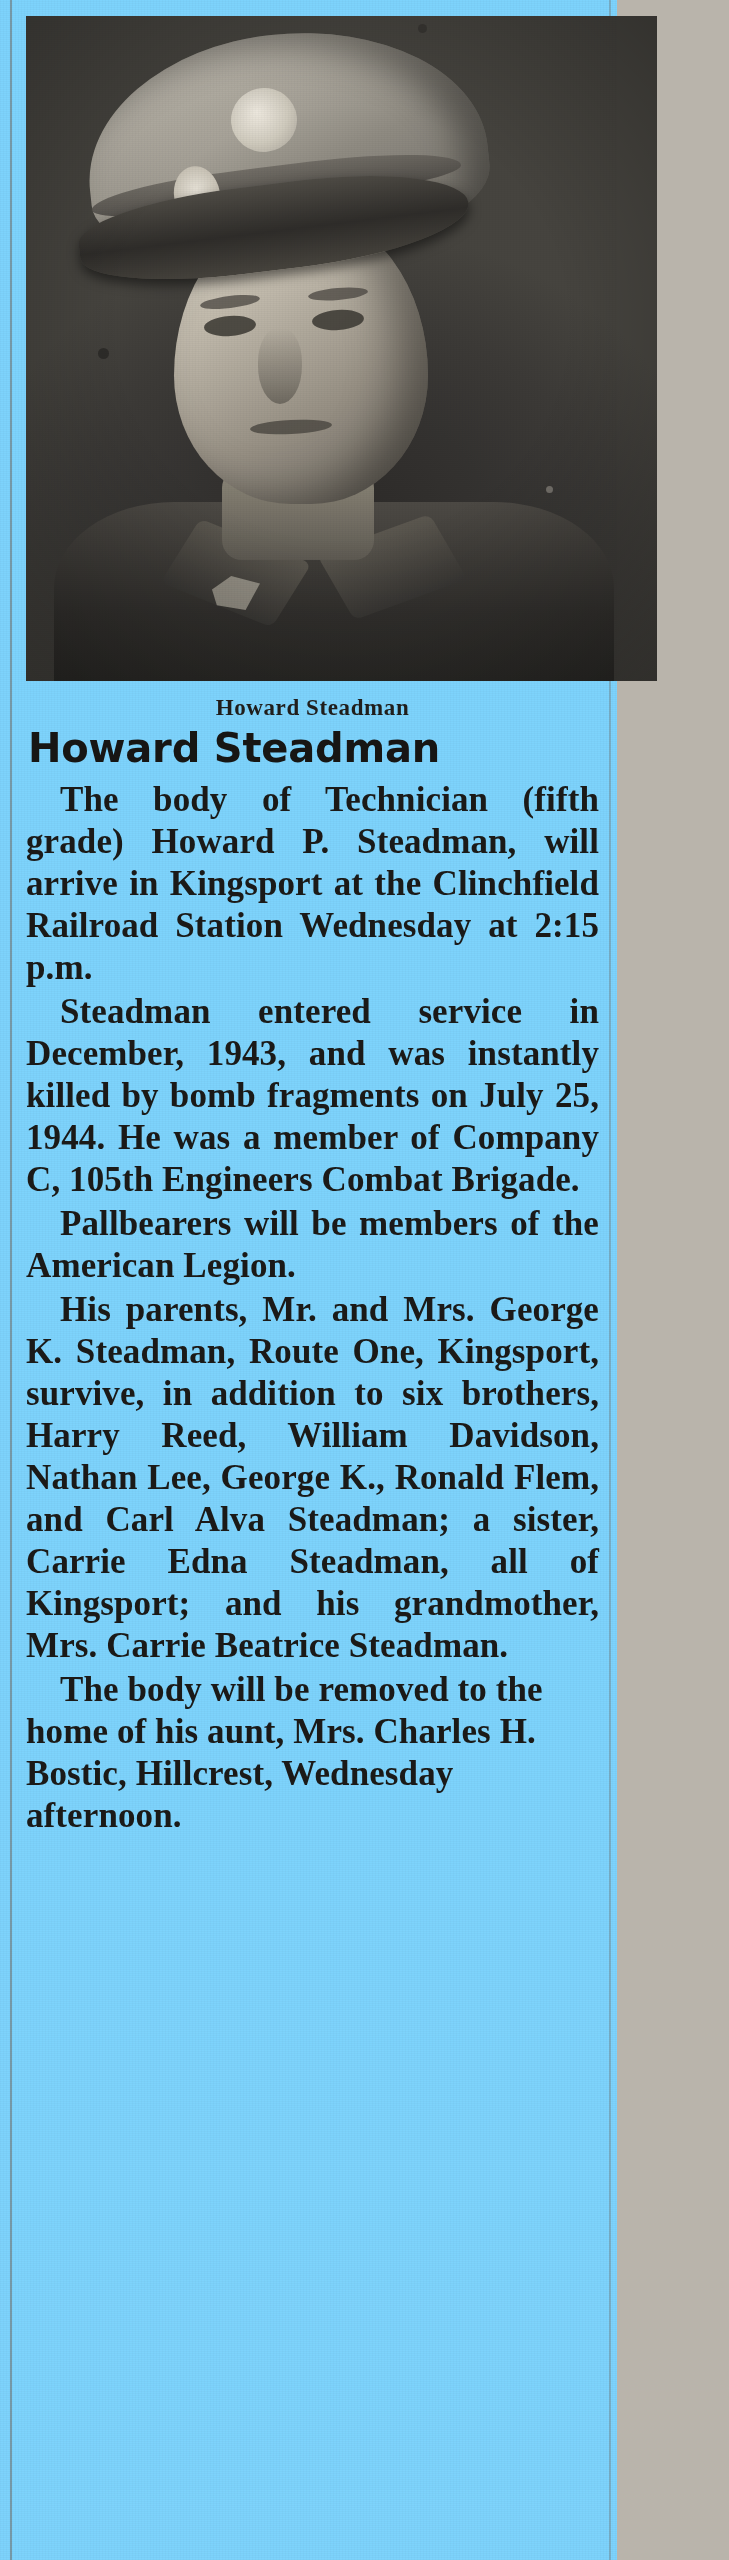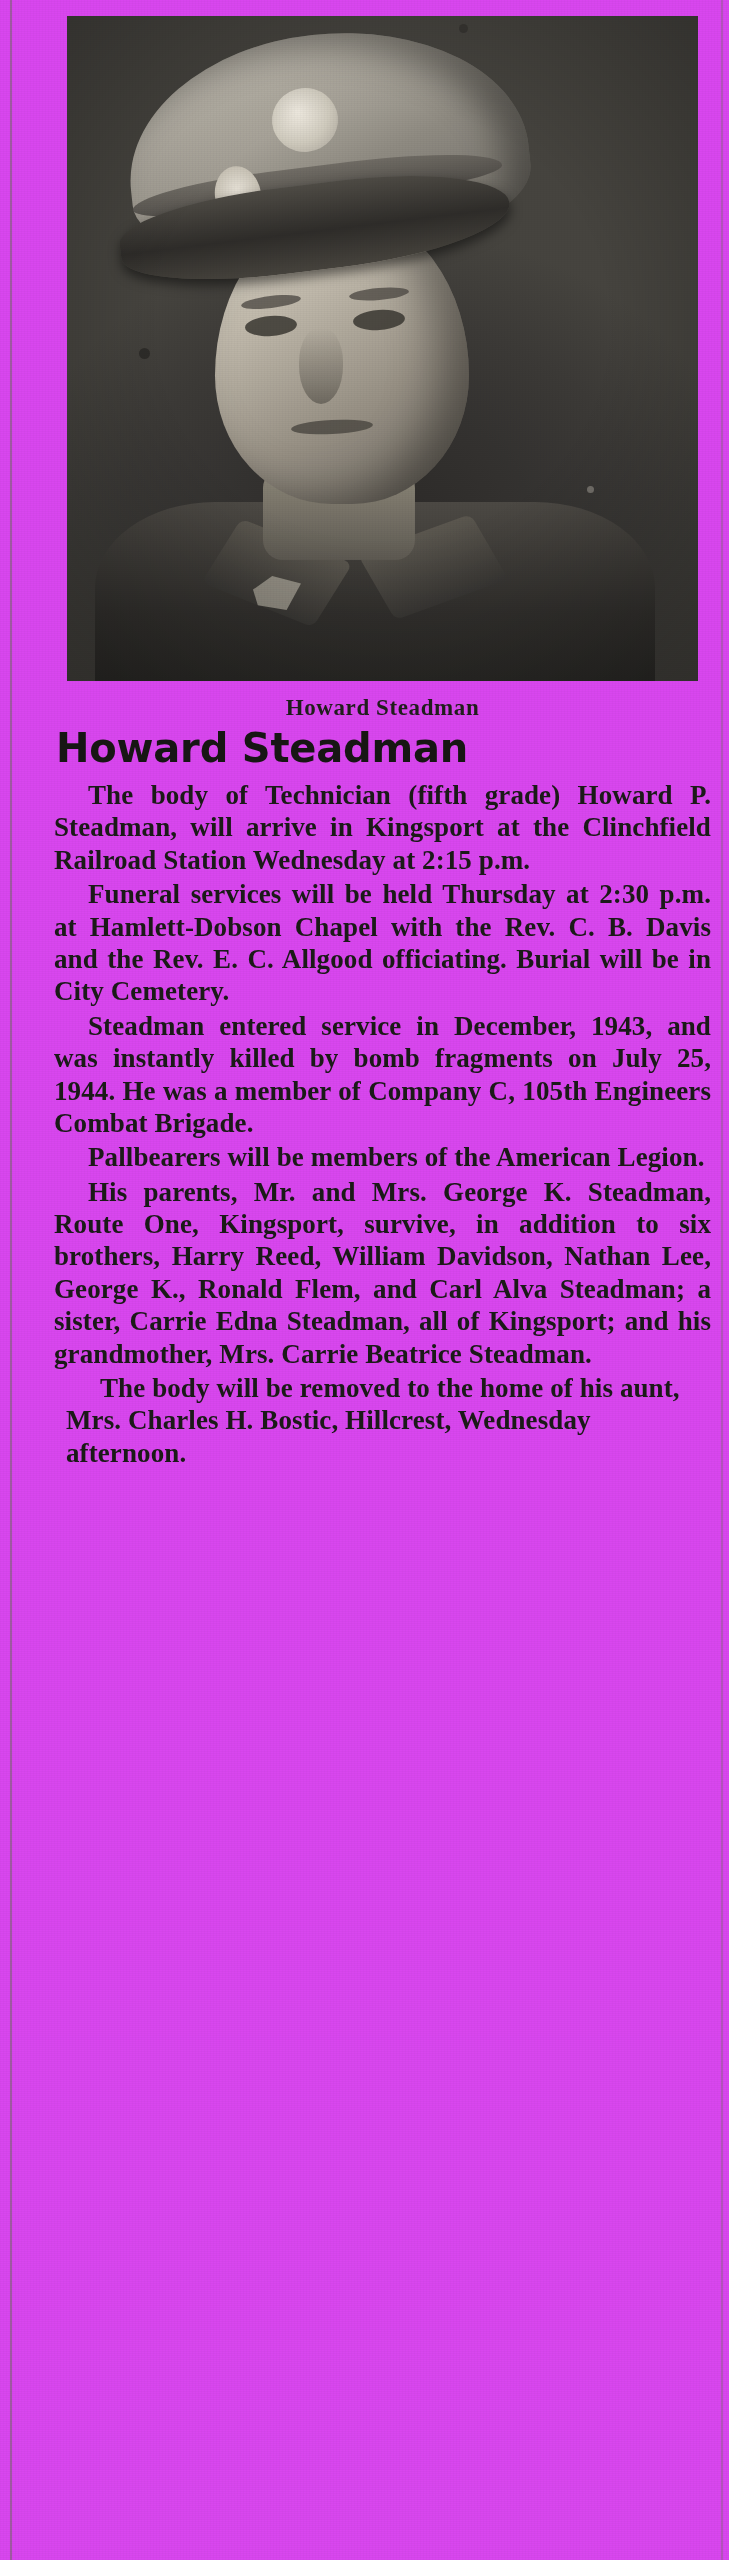--- a/index.html
+++ b/index.html
@@ -8,25 +8,24 @@
     background: #b9b4ab;
   }
   body {
     width: 729px;
     height: 2560px;
     font-family: "Liberation Serif", serif;
     overflow: hidden;
   }
   .page {
     position: relative;
-    width: 729px;
+    width: 617px;
     height: 2560px;
-    background: #d946ef;
+    background: #7dd3fc;
     box-sizing: border-box;
-    padding-left: 28px;
   }
   
   .grain {
     position: absolute;
     inset: 0;
     pointer-events: none;
     background-image:
       repeating-linear-gradient(0deg, rgba(0,0,0,0.035) 0px, rgba(0,0,0,0.035) 1px, rgba(255,255,255,0.02) 1px, rgba(255,255,255,0.02) 2px),
       repeating-linear-gradient(90deg, rgba(0,0,0,0.025) 0px, rgba(0,0,0,0.025) 1px, rgba(255,255,255,0.015) 1px, rgba(255,255,255,0.015) 3px);
     opacity: 0.55;
@@ -241,33 +240,33 @@
     font-weight: bold;
     font-size: 40px;
     line-height: 1.05;
     letter-spacing: -0.2px;
     color: #171614;
     margin: 6px 0 10px 2px;
   }
   .body p {
     font-family: "Liberation Serif", serif;
     font-weight: bold;
-    font-size: 27px;
+    font-size: 35px;
     line-height: 1.20;
     color: #1b1a18;
     margin: 0 0 2px 0;
     text-align: justify;
     text-justify: inter-word;
     letter-spacing: 0.1px;
   }
   .body p .indent {
     display: inline-block;
     width: 34px;
   }
-  .body p:last-child { text-align: left; margin-left: 12px; }
+  .body p:last-child { text-align: left; }
 </style>
 </head>
 <body>
 
 <div class="page">
 
   <div class="column-rule-left"></div>
   <div class="column-rule-right"></div>
 
   <div class="content">
@@ -297,21 +296,20 @@
         <div class="vign"></div>
       </div>
     </div>
 
     <div class="caption">Howard Steadman</div>
 
     <h1 class="headline">Howard Steadman</h1>
 
     <div class="body">
       <p><span class="indent"></span><span>The body of Technician (fifth grade) Howard P. Steadman, will arrive in Kingsport at the Clinchfield Railroad Station Wednesday at 2:15 p.m.</span></p>
-      <p><span class="indent"></span><span>Funeral services will be held Thursday at 2:30 p.m. at Hamlett-Dobson Chapel with the Rev. C. B. Davis and the Rev. E. C. Allgood officiating. Burial will be in City Cemetery.</span></p>
       <p><span class="indent"></span><span>Steadman entered service in December, 1943, and was instantly killed by bomb fragments on July 25, 1944. He was a member of Company C, 105th Engineers Combat Brigade.</span></p>
       <p><span class="indent"></span><span>Pallbearers will be members of the American Legion.</span></p>
       <p><span class="indent"></span><span>His parents, Mr. and Mrs. George K. Steadman, Route One, Kingsport, survive, in addition to six brothers, Harry Reed, William Davidson, Nathan Lee, George K., Ronald Flem, and Carl Alva Steadman; a sister, Carrie Edna Steadman, all of Kingsport; and his grandmother, Mrs. Carrie Beatrice Steadman.</span></p>
       <p><span class="indent"></span><span>The body will be removed to the home of his aunt, Mrs. Charles H. Bostic, Hillcrest, Wednesday afternoon.</span></p>
     </div>
 
   </div>
 
   <div class="grain"></div>
 </div>

